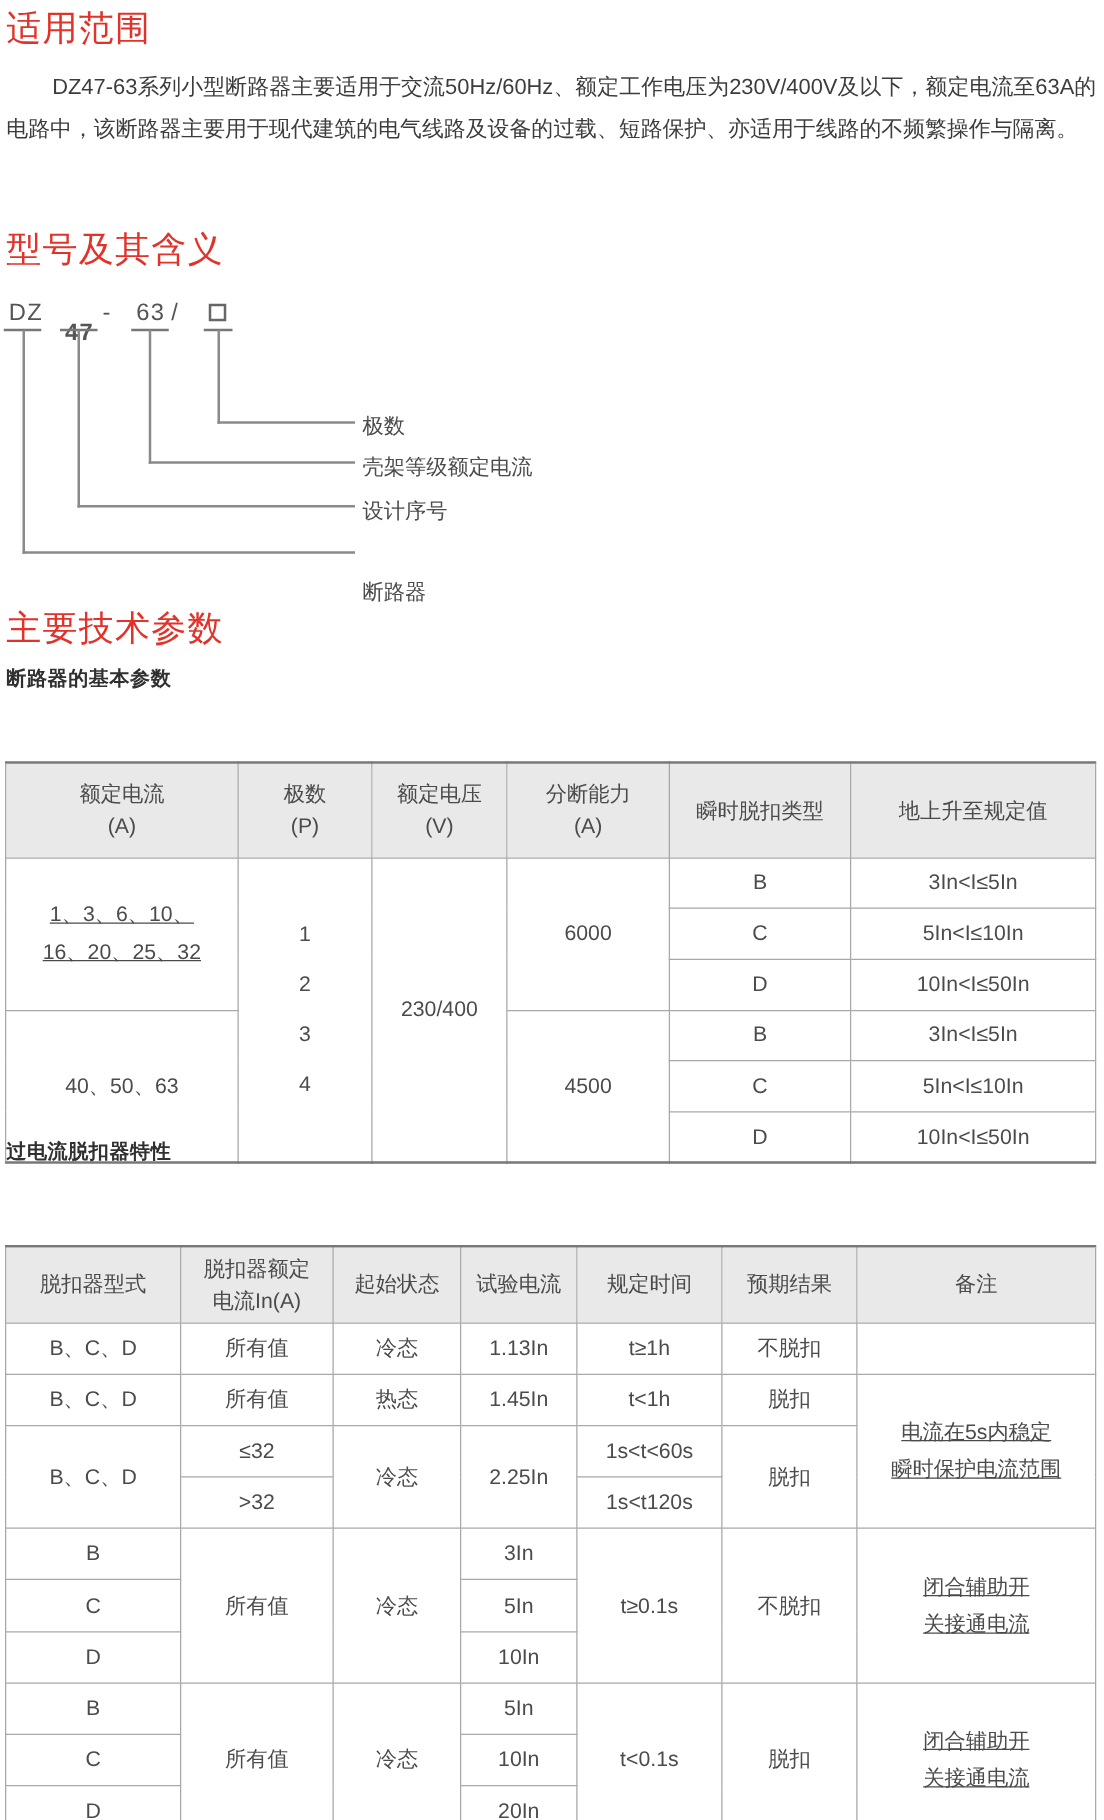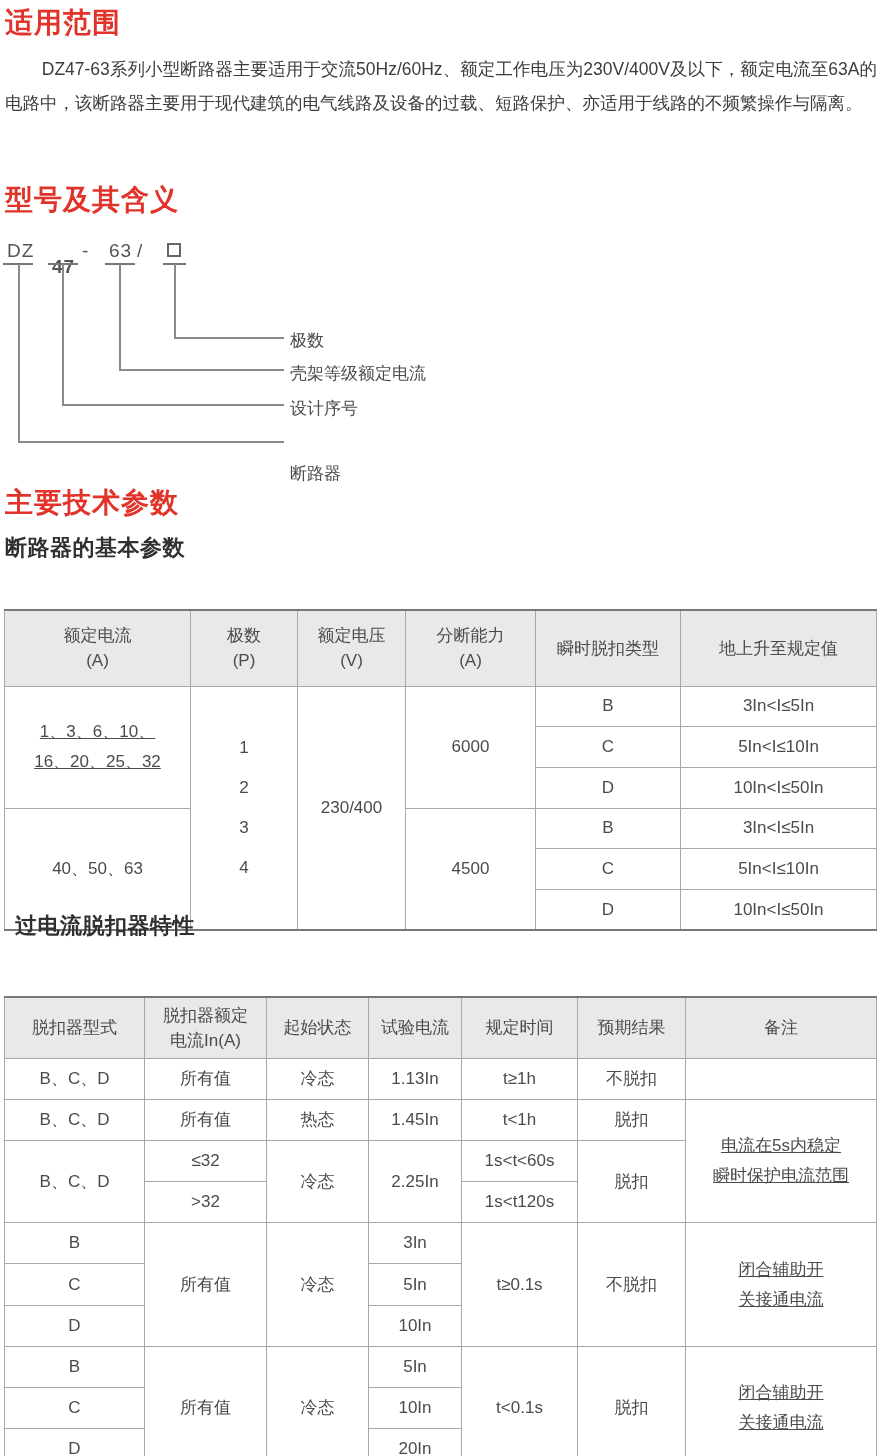--- a/index.html
+++ b/index.html
@@ -13,30 +13,30 @@
   }
   *{margin:0;padding:0;box-sizing:border-box;}
   html,body{background:#fff;}
   body{
     width:883px;height:1456px;position:relative;overflow:hidden;
     font-family:"Liberation Sans","DejaVu Sans",sans-serif;
     color:var(--text-dark);
   }
   .abs{position:absolute;}
   .sec-title{
-    font-size:28px;font-weight:bold;color:var(--accent-red);
+    font-size:28px;font-weight:normal;color:var(--accent-red);
     letter-spacing:1px;white-space:nowrap;
   }
   .paragraph{
     left:5px;top:52px;width:872px;
     font-size:17.5px;line-height:34px;text-align:justify;
     text-indent:2.1em;color:var(--text-dark);
   }
   .sub-title{
-    font-size:22px;font-weight:bold;color:#303030;letter-spacing:0.5px;white-space:nowrap;
+    font-size:16px;font-weight:bold;color:#303030;letter-spacing:0.5px;white-space:nowrap;
   }
   
   .code-part{font-size:19px;color:#555;letter-spacing:1px;white-space:nowrap;}
   .code-box{width:14px;height:14px;border:2px solid #666;display:inline-block;}
   .dline{background:var(--line-gray);}
   .vline{width:2px;}
   .hline{height:2px;}
   .uline{height:2px;background:#777;}
   .diagram-label{font-size:17px;color:var(--table-text);white-space:nowrap;}
   
@@ -160,21 +160,21 @@
       <td>C</td>
       <td>5In&lt;I≤10In</td>
     </tr>
     <tr>
       <td>D</td>
       <td>10In&lt;I≤50In</td>
     </tr>
   </tbody>
 </table>
 
-<h2 class="abs sub-title" style="left:15px;top:911px;">过电流脱扣器特性</h2>
+<h2 class="abs sub-title" style="left:5px;top:911px;">过电流脱扣器特性</h2>
 
 <table class="abs t2" style="left:4px;top:953px;width:872px;">
   <colgroup>
     <col style="width:140px">
       <col style="width:122px">
       <col style="width:102px">
       <col style="width:93px">
     <col style="width:116px">
       <col style="width:108px">
       <col style="width:191px">

